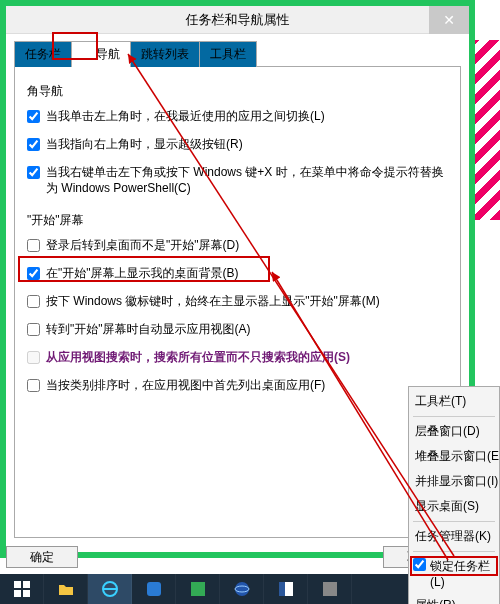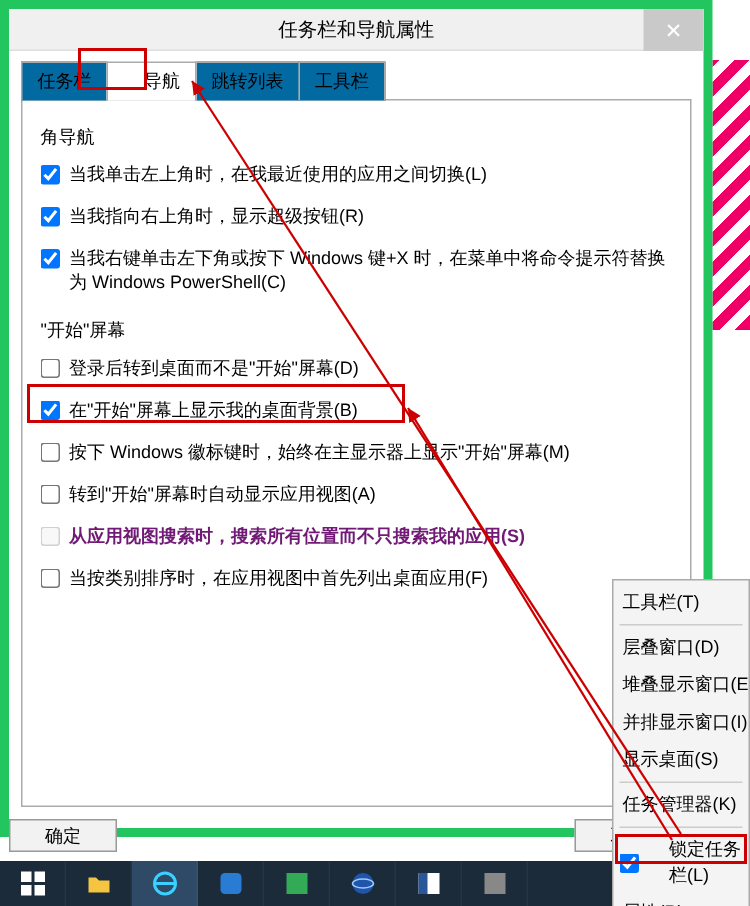--- a/index.html
+++ b/index.html
@@ -19,21 +19,21 @@
   .row input[type=checkbox] { margin: 2px 6px 0 0; width: 13px; height: 13px; }
   .row label { line-height: 16px; }
   .row.disabled label { color: #701a75; font-weight: bold; }
   .btns { display: flex; justify-content: space-between; gap: 18px; margin: 8px 14px 0 0; }
   .btn { width: 72px; height: 22px; border: 1px solid #999; background: #f2f2f2; font-size: 12px; }
   .highlight-box { position: absolute; border: 2px solid #c00; z-index: 5; pointer-events: none; }
   .arrow { position: absolute; z-index: 6; pointer-events: none; }
   .ctxmenu { position: absolute; right: 0; top: 386px; width: 92px; background: #f4f4f4; border: 1px solid #aaa; z-index: 4; padding: 2px 0; }
   .ctxmenu .item { padding: 4px 6px; white-space: nowrap; overflow: hidden; }
   .ctxmenu .sep { height: 1px; background: #ccc; margin: 2px 4px; }
-  .ctxmenu .chk { display: flex; align-items: center; gap: 20px; padding: 4px 4px; }
+  .ctxmenu .chk { display: flex; align-items: flex-start; gap: 4px; padding: 4px 4px; }
   .ctxmenu .chk input { width: 13px; height: 13px; }
   .taskbar { position: absolute; left: 0; bottom: 0; width: 500px; height: 30px; background: #1b2b3a; display: flex; align-items: center; z-index: 3; }
   .tb-item { width: 44px; height: 30px; display: flex; align-items: center; justify-content: center; color: #fff; border-right: 1px solid rgba(255,255,255,0.05); }
   .tb-item.sel { background: #2e4a66; }
   svg.ticon { width: 18px; height: 18px; }
 </style>
 </head>
 <body>
 
 <div class="bg-stripe"></div>

